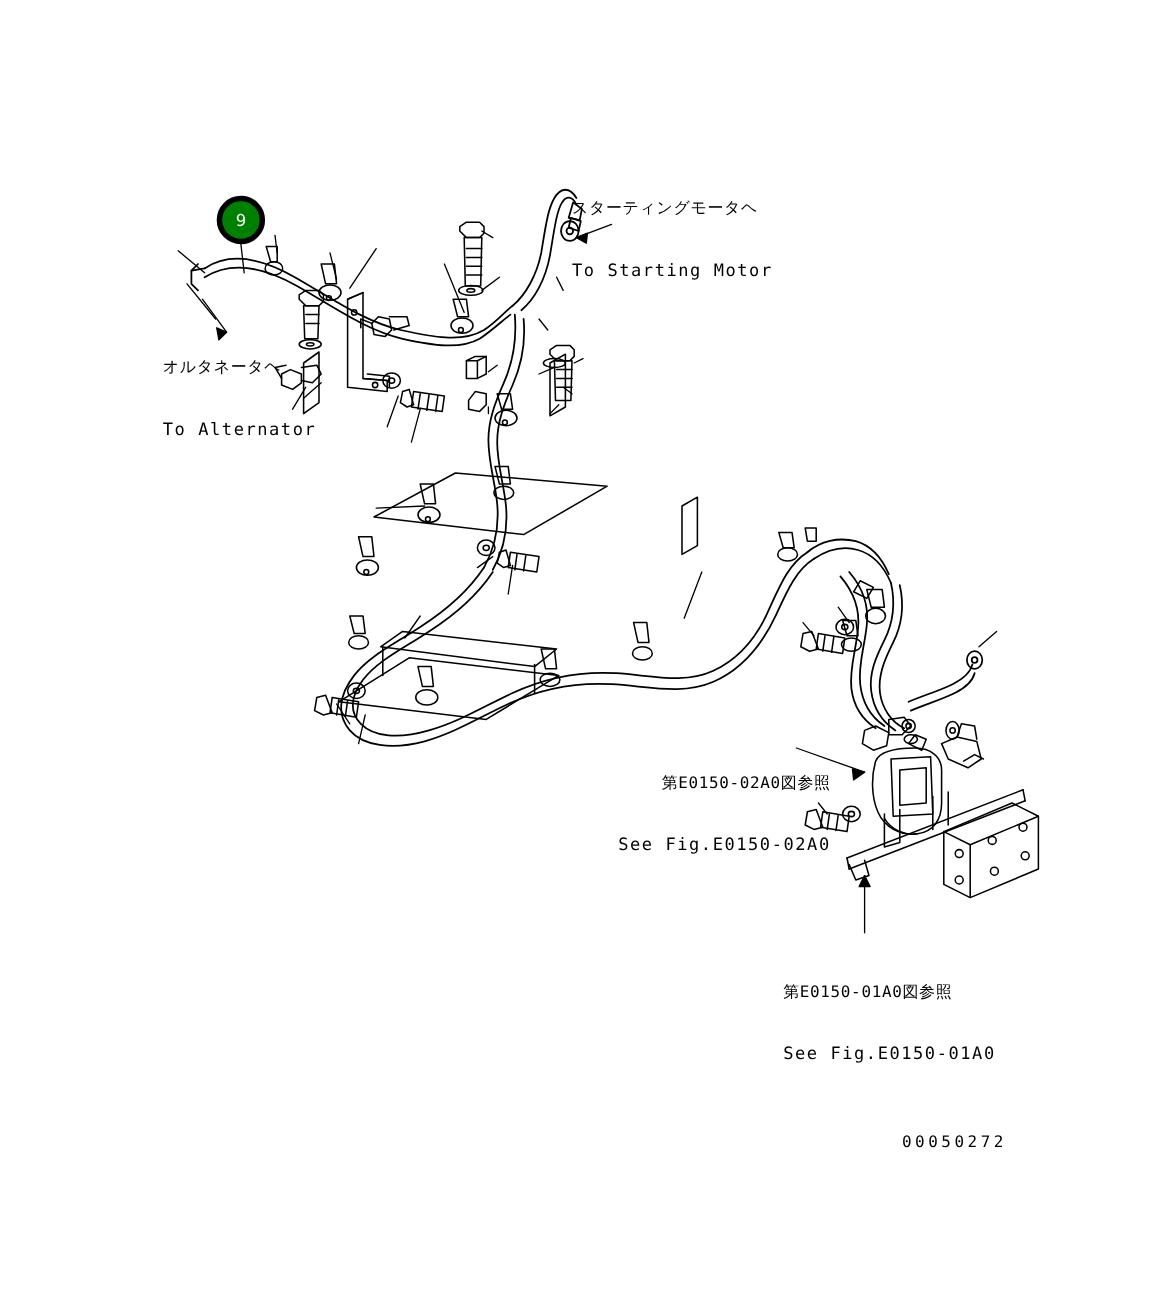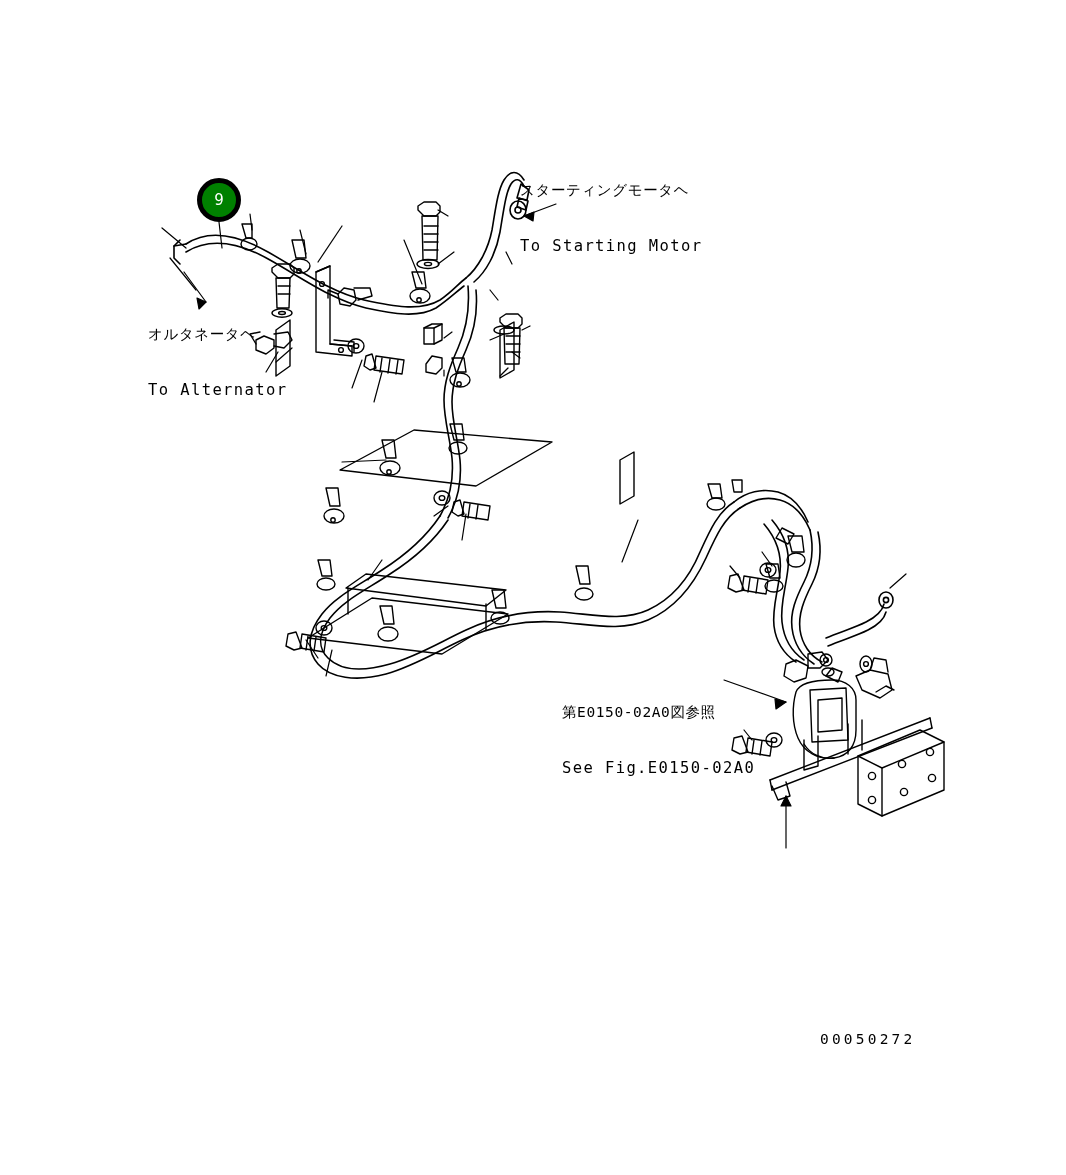--- a/index.html
+++ b/index.html
@@ -36,21 +36,21 @@
     font-size: 14.5px;
     letter-spacing: 0.6px;
   }
   .lbl .en {
     display: block;
     font-size: 15.5px;
     letter-spacing: 1.4px;
   }
   #label-to-alternator { left: 148px; top: 288px; }
   #label-to-starting-motor { left: 520px; top: 144px; }
-  #label-see-fig-02a0 { left: 562px; top: 666px; }
+  #label-see-fig-02a0 { left: 562px; top: 666px; text-align: right; }
   #label-see-fig-01a0 { left: 712px; top: 856px; }
   #drawing-number {
     position: absolute;
     left: 820px;
     top: 1012px;
     font-family: "DejaVu Sans Mono", monospace;
     font-size: 14.5px;
     letter-spacing: 3.2px;
     color: #000000;
     white-space: pre;
@@ -362,16 +362,20 @@
   <div class="lbl" id="label-to-starting-motor">
     <span class="jp">スターティングモータヘ</span>
     <span class="en">To Starting Motor</span>
   </div>
 
   <div class="lbl" id="label-see-fig-02a0">
     <span class="jp">第E0150-02A0図参照</span>
     <span class="en">See Fig.E0150-02A0</span>
   </div>
 
+  <div class="lbl" id="label-see-fig-01a0">
+    <span class="jp">第E0150-01A0図参照</span>
+    <span class="en">See Fig.E0150-01A0</span>
+  </div>
 
   <div id="drawing-number">00050272</div>
 
 </div>
 
 </body></html>

